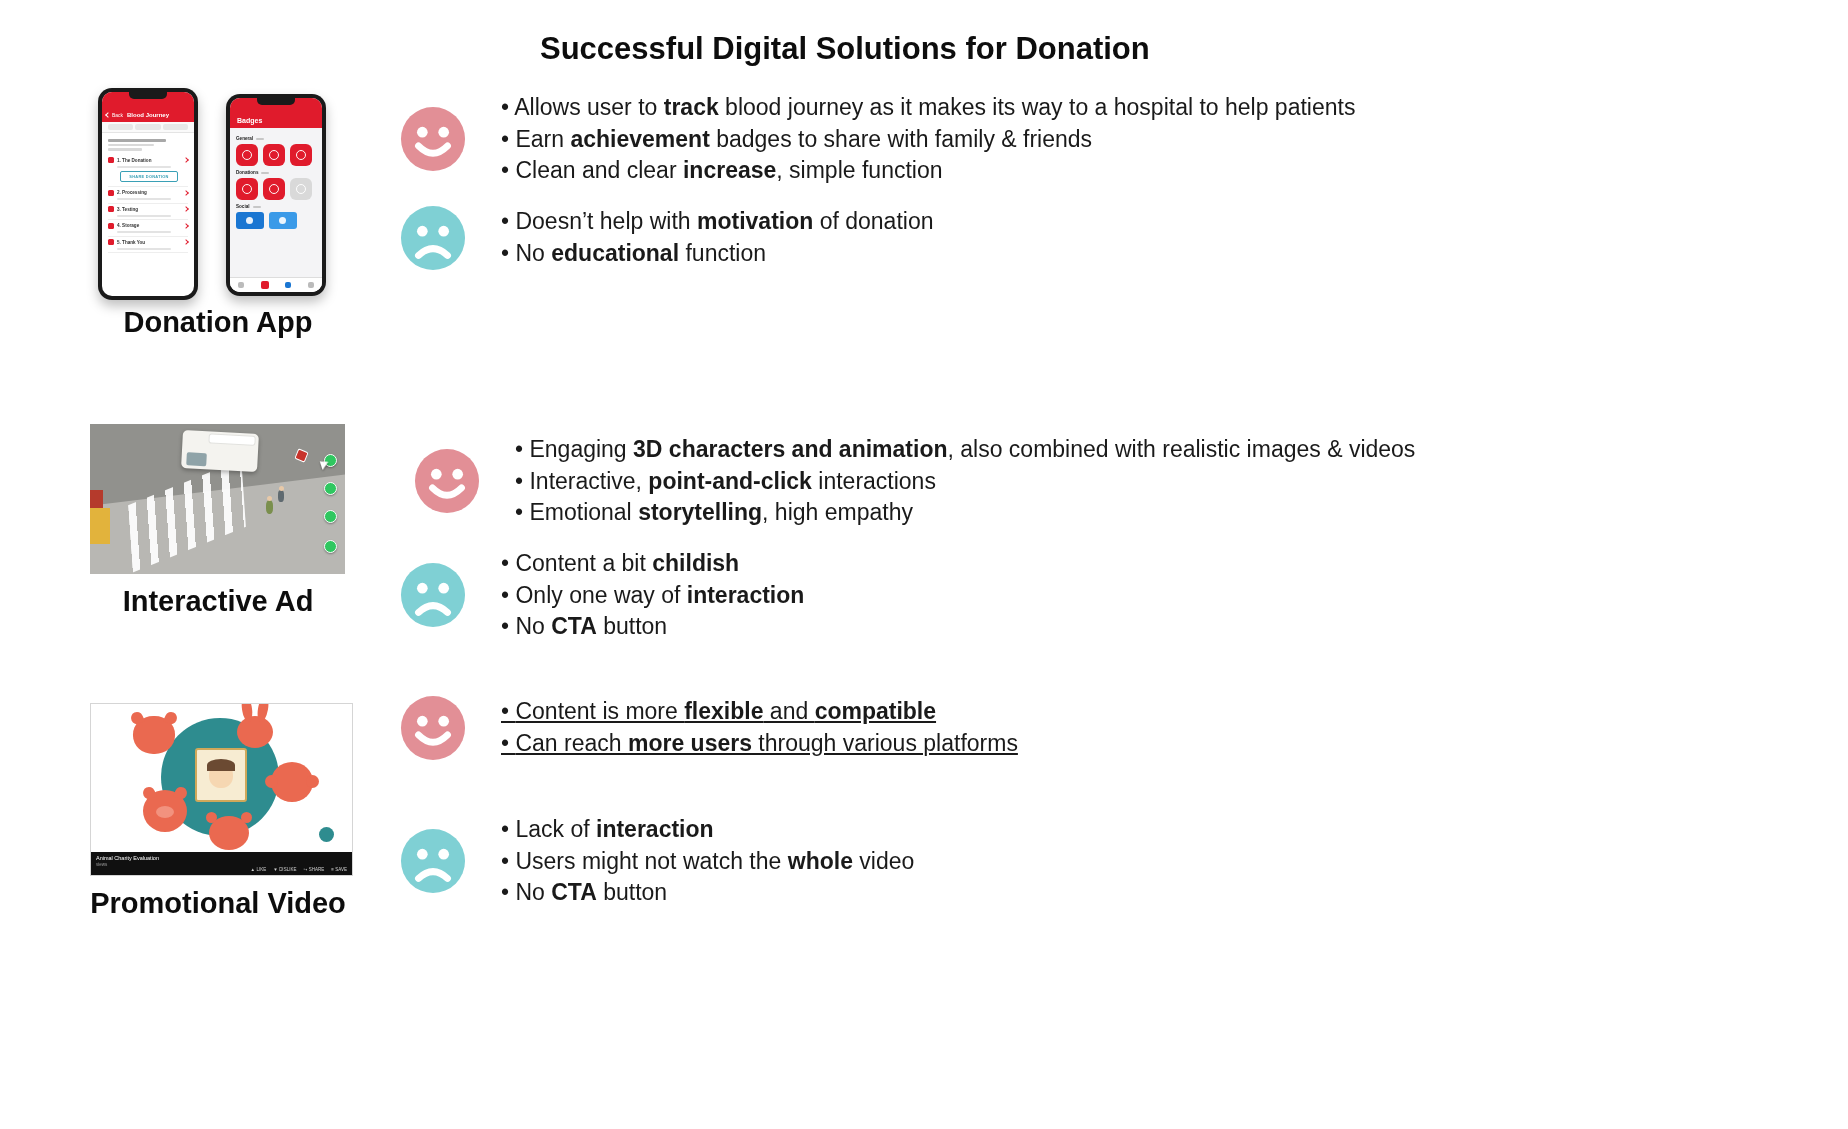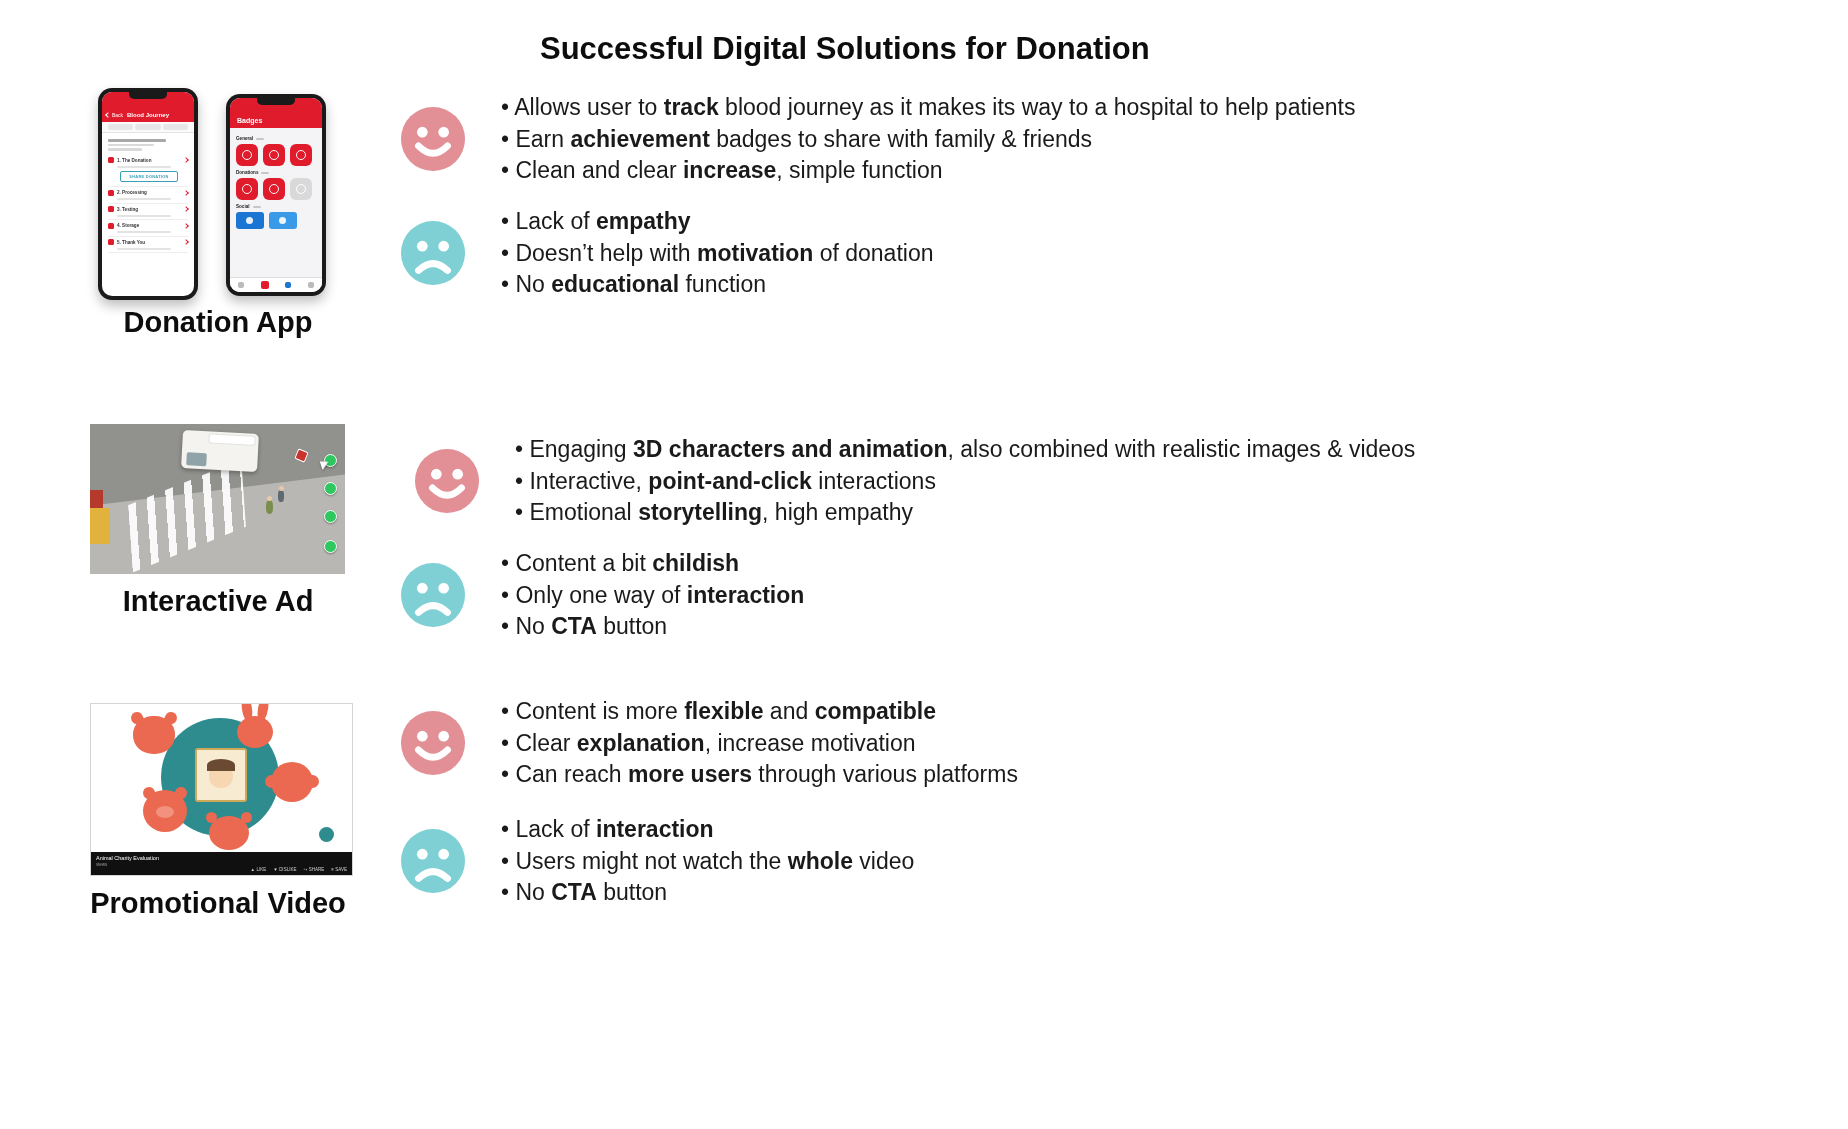--- a/index.html
+++ b/index.html
@@ -12,21 +12,21 @@
   #title{position:absolute;left:492px;top:10px;font-size:31px;font-weight:700;color:#0d0d0d;margin-left:48px;}
 
   
   .caption{position:absolute;left:28px;width:380px;text-align:center;font-size:29px;font-weight:700;color:#0d0d0d;}
   #cap1{top:306px;} #cap2{top:585px;} #cap3{top:887px;}
 
   
   .g{position:absolute;display:flex;align-items:center;gap:27px;}
   #g1p{left:400px;top:84px;} #g1c{left:400px;top:198px;}
   #g2p{left:414px;top:426px;} #g2c{left:400px;top:540px;}
-  #g3p{left:400px;top:688px;} #g3c{left:400px;top:806px;}
+  #g3p{left:400px;top:688px;text-decoration:underline;} #g3c{left:400px;top:806px;}
   .g ul{margin:8px;padding:0;list-style:none;font-size:23px;line-height:31.5px;white-space:nowrap;color:#1a1a1a;}
   .g li::before{content:"• ";}
   .face{width:66px;height:66px;flex:none;}
 
   
   #media1{position:absolute;left:98px;top:86px;width:250px;height:218px;}
   .phone{position:absolute;background:#1a1a1a;border-radius:14px;padding:4px;box-sizing:border-box;
          box-shadow:0 6px 12px rgba(0,0,0,.25);}
   .pa{left:0;top:2px;width:100px;height:212px;}
   .pb{left:128px;top:8px;width:100px;height:202px;}
@@ -258,21 +258,20 @@
       </ul>
     </div>
     <div class="g" id="g1c">
       <svg class="face" viewBox="0 0 68 68">
         <circle cx="34" cy="34" r="33" fill="#7FD0D4"></circle>
         <circle cx="23" cy="27" r="5.5" fill="#fff"></circle>
         <circle cx="45" cy="27" r="5.5" fill="#fff"></circle>
         <path d="M19 52 Q34 38 49 52" fill="none" stroke="#fff" stroke-width="7" stroke-linecap="round"></path>
       </svg>
       <ul>
-        <li><span>Lack of </span><span class="b">empathy</span></li>
         <li><span>Doesn’t help with </span><span class="b">motivation</span><span> of donation</span></li>
         <li><span>No </span><span class="b">educational</span><span> function</span></li>
       </ul>
     </div>
   </section>
 
   
   <section>
     <div id="media2">
       <div class="road"></div>
@@ -366,21 +365,20 @@
 
     <div class="g" id="g3p">
       <svg class="face" viewBox="0 0 68 68">
         <circle cx="34" cy="34" r="33" fill="#E28F96"></circle>
         <circle cx="23" cy="27" r="5.5" fill="#fff"></circle>
         <circle cx="45" cy="27" r="5.5" fill="#fff"></circle>
         <path d="M19 41 Q34 56 49 41" fill="none" stroke="#fff" stroke-width="7" stroke-linecap="round"></path>
       </svg>
       <ul>
         <li><span>Content is more </span><span class="b">flexible</span><span> and </span><span class="b">compatible</span></li>
-        <li><span>Clear </span><span class="b">explanation</span><span>, increase motivation</span></li>
         <li><span>Can reach </span><span class="b">more users</span><span> through various platforms</span></li>
       </ul>
     </div>
     <div class="g" id="g3c">
       <svg class="face" viewBox="0 0 68 68">
         <circle cx="34" cy="34" r="33" fill="#7FD0D4"></circle>
         <circle cx="23" cy="27" r="5.5" fill="#fff"></circle>
         <circle cx="45" cy="27" r="5.5" fill="#fff"></circle>
         <path d="M19 52 Q34 38 49 52" fill="none" stroke="#fff" stroke-width="7" stroke-linecap="round"></path>
       </svg>

